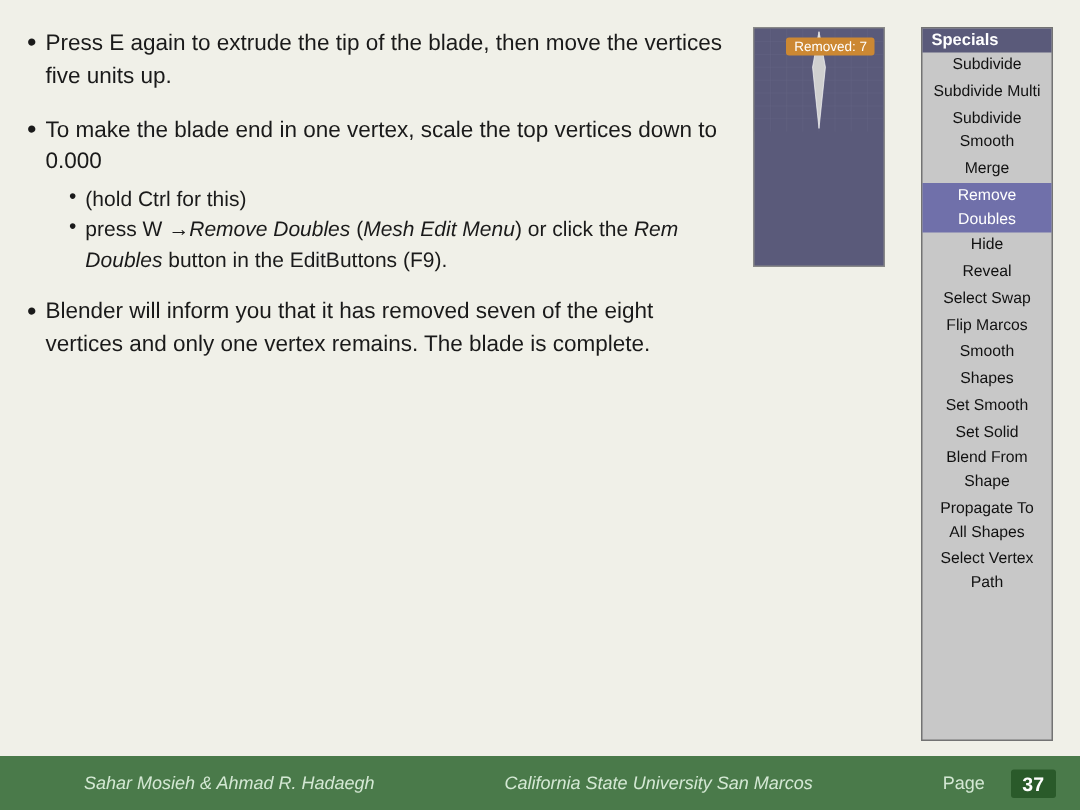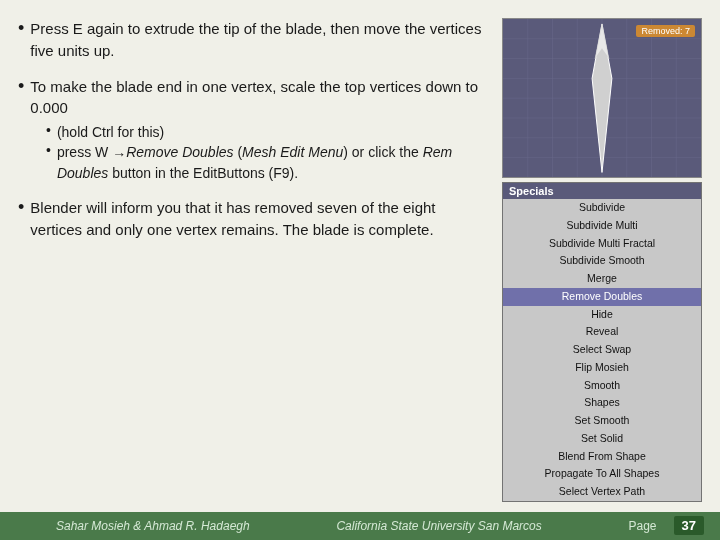--- a/index.html
+++ b/index.html
@@ -64,22 +64,22 @@
       flex-shrink: 0;
     }
 
     em {
       font-style: italic;
     }
 
     .right-panel {
       width: 200px;
       display: flex;
-      flex-direction: column;
-      gap: 4px;
+      flex-direction: row;
+      gap: 24px;
     }
 
     .blender-viewport {
       width: 200px;
       height: 160px;
       background: #5a5a7a;
       border: 1px solid #888;
       position: relative;
       overflow: hidden;
     }
@@ -246,28 +246,27 @@
 
           <polygon points="100,5 107,40 100,30 93,40" fill="#e8e8e8" stroke="#cccccc" stroke-width="0.5"></polygon>
         </svg>
         <div class="removed-badge">Removed: 7</div>
       </div>
 
       <div class="specials-menu">
         <div class="specials-title">Specials</div>
         <div class="menu-item">Subdivide</div>
         <div class="menu-item">Subdivide Multi</div>
-        <div class="menu-item">Subdivide Multi Fractal</div>
         <div class="menu-item">Subdivide Smooth</div>
         <div class="menu-item">Merge</div>
         <div class="menu-item highlighted">Remove Doubles</div>
         <div class="menu-item">Hide</div>
         <div class="menu-item">Reveal</div>
         <div class="menu-item">Select Swap</div>
-        <div class="menu-item">Flip Mosieh</div>
+        <div class="menu-item">Flip Marcos</div>
         <div class="menu-item">Smooth</div>
         <div class="menu-item">Shapes</div>
         <div class="menu-item">Set Smooth</div>
         <div class="menu-item">Set Solid</div>
         <div class="menu-item">Blend From Shape</div>
         <div class="menu-item">Propagate To All Shapes</div>
         <div class="menu-item">Select Vertex Path</div>
       </div>
 
     </div>

